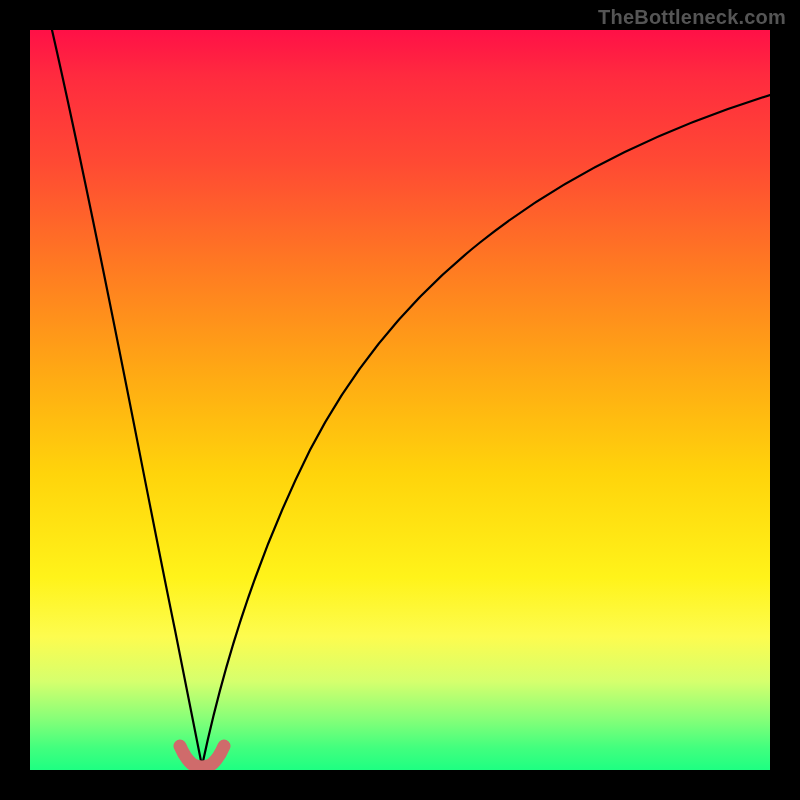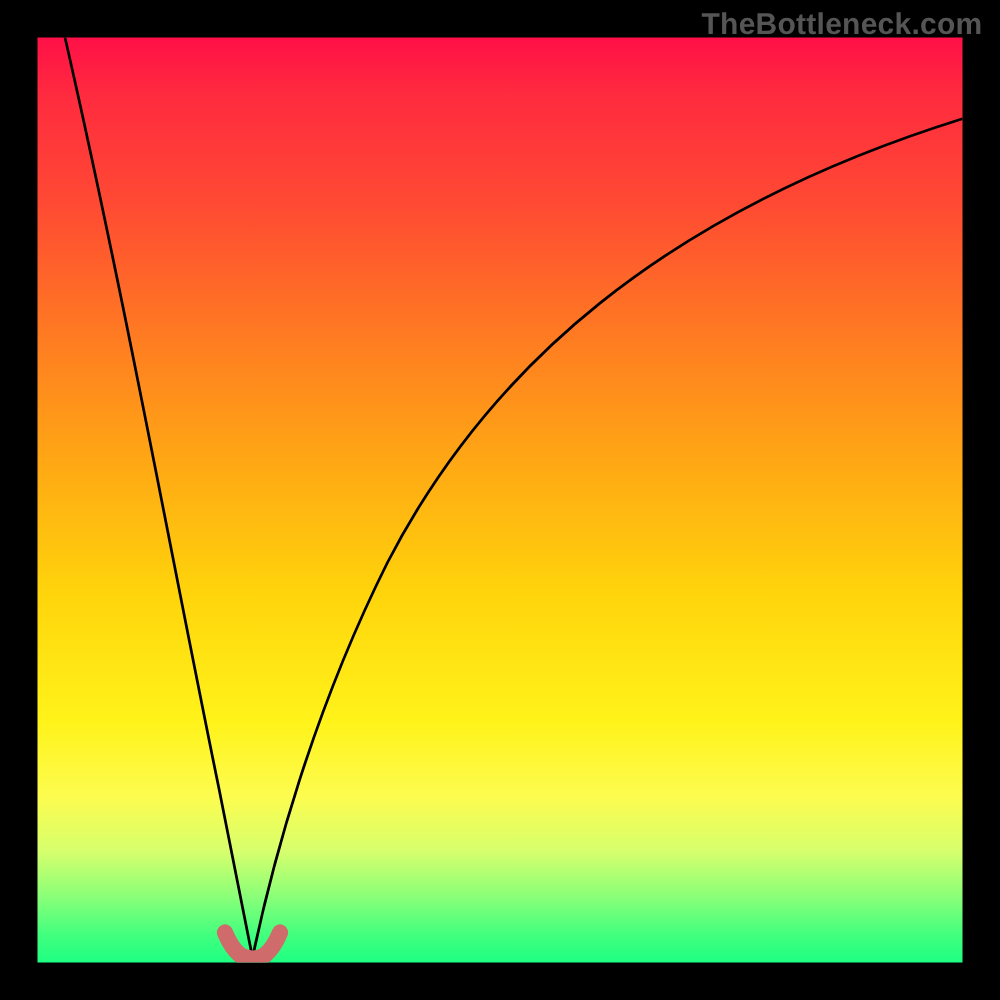--- a/index.html
+++ b/index.html
@@ -8,21 +8,21 @@
     position: relative;
     width: 800px;
     height: 800px;
     background: #000;
   }
   .watermark {
     position: absolute;
     top: 6px;
     right: 14px;
     font-family: Arial, Helvetica, sans-serif;
-    font-size: 24px;
+    font-size: 20px;
     font-weight: 600;
     color: #555;
     letter-spacing: 0.2px;
     z-index: 10;
   }
   .plot-bg {
     position: absolute;
     left: 30px;
     top: 30px;
     width: 740px;

